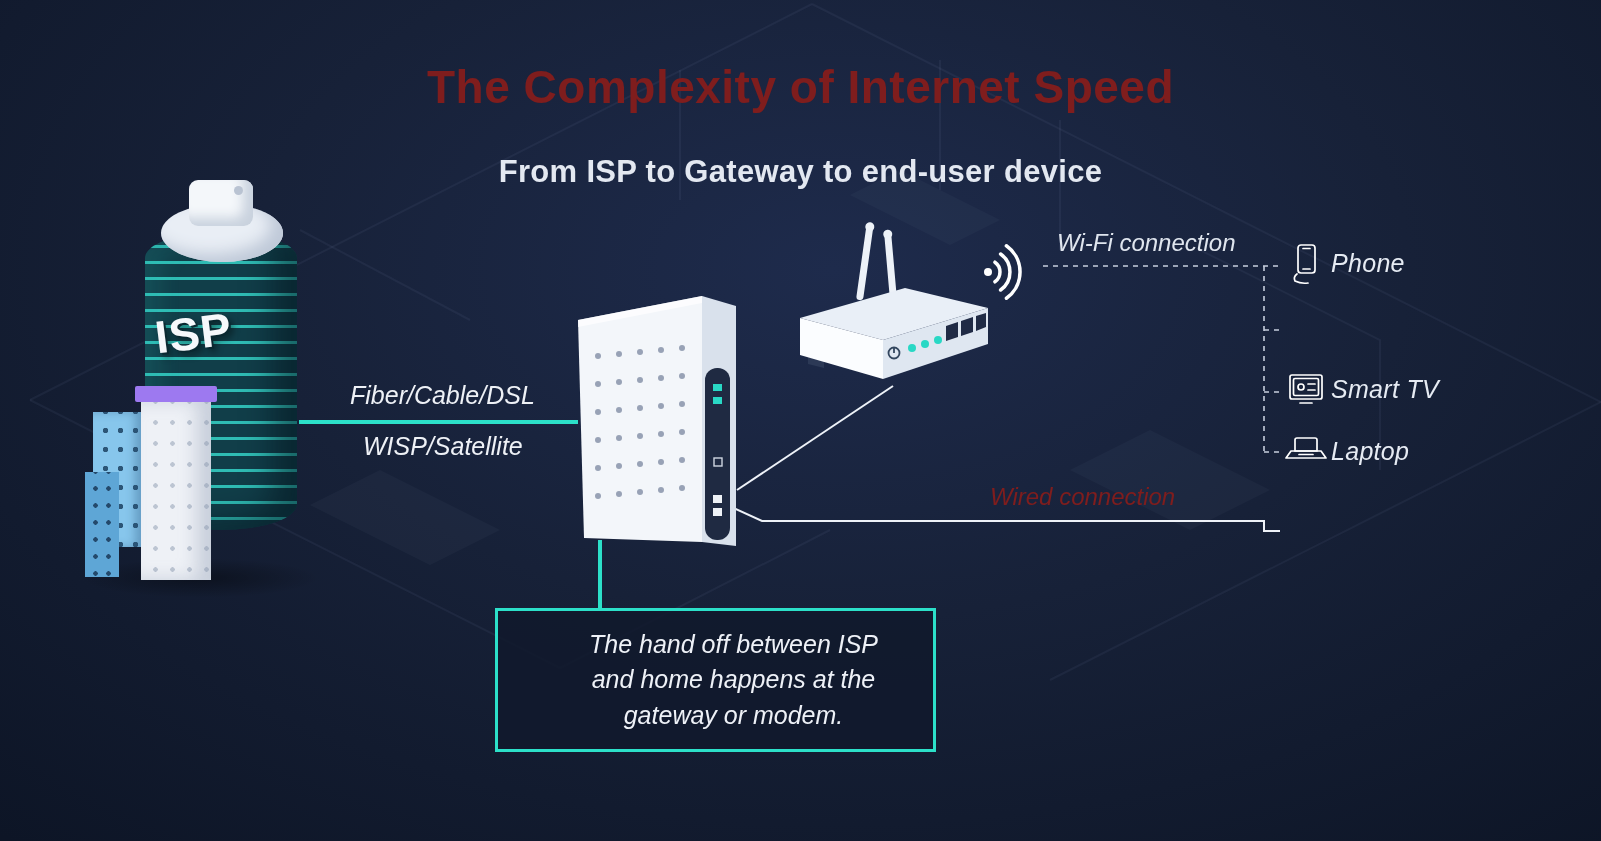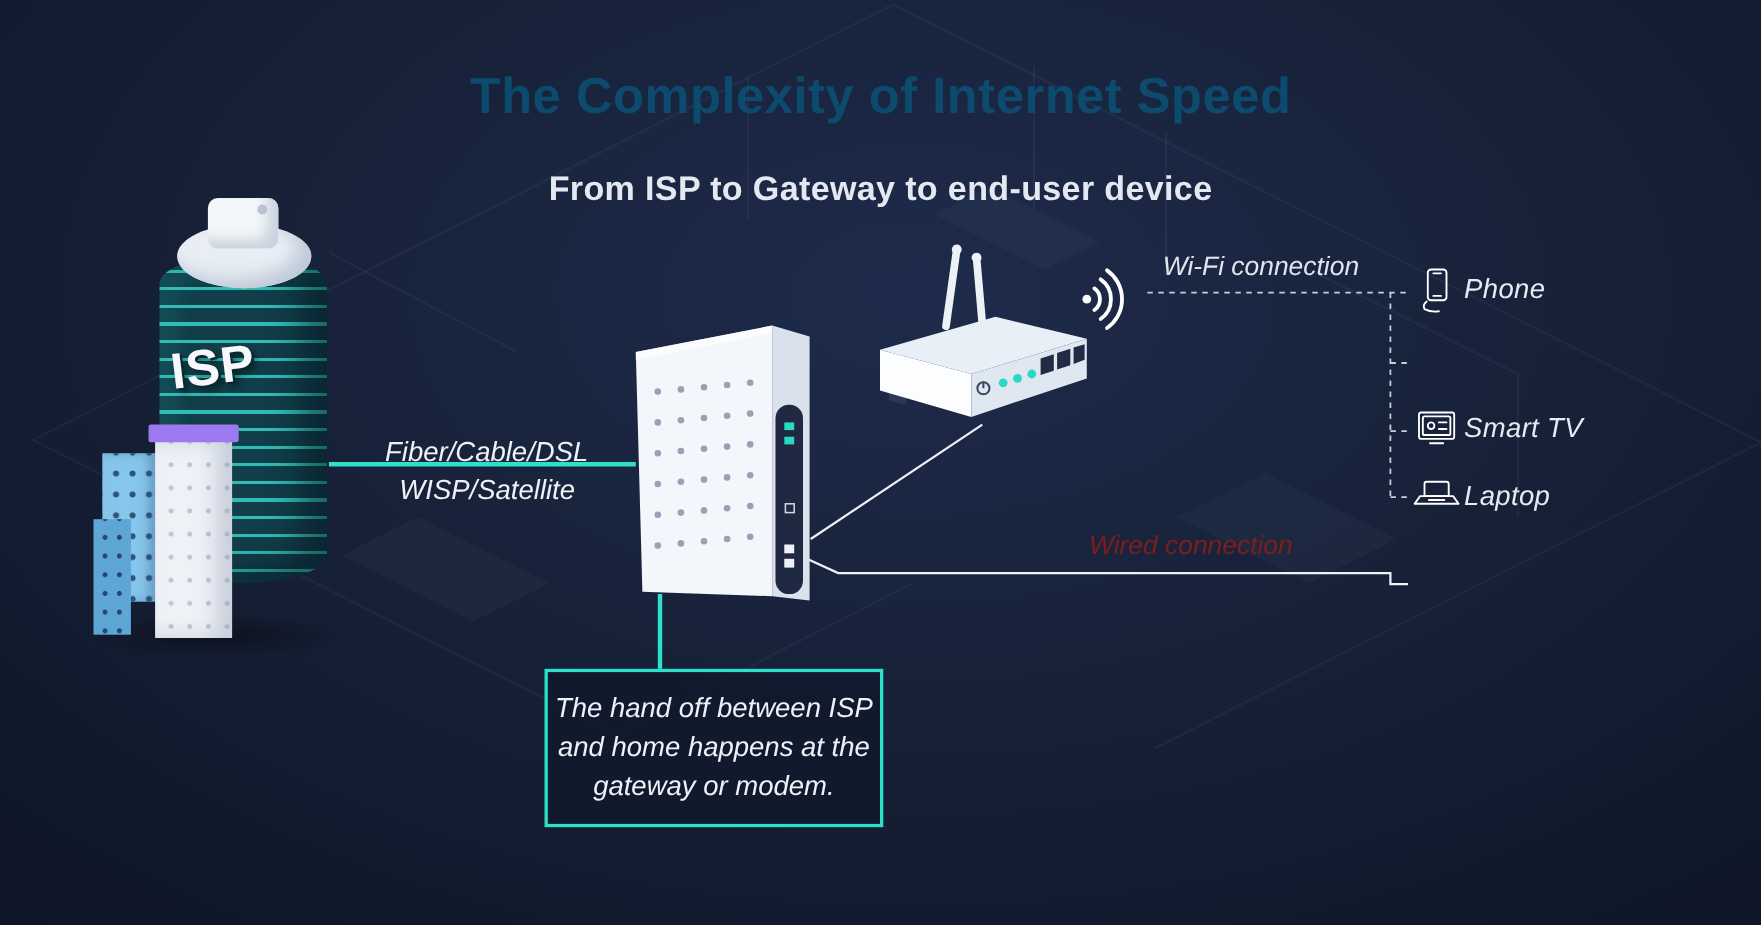--- a/index.html
+++ b/index.html
@@ -8,21 +8,21 @@
     background: radial-gradient(ellipse 1250px 760px at 52% 32%, #1e2b4c 0%, #172138 46%, #0d1526 100%);
     font-family:"Liberation Sans", sans-serif;
   }
   .stage{position:absolute;inset:0;width:1601px;height:841px;}
   svg{display:block;}
   .layer{position:absolute;left:0;top:0;pointer-events:none;}
 
   
   .title{
     position:absolute;top:60px;left:0;right:0;text-align:center;
-    font-size:46px;font-weight:700;color:#0c4a6e;letter-spacing:.5px;
+    font-size:46px;font-weight:700;color:#7f1d1d;letter-spacing:.5px;
   }
   .subtitle{
     position:absolute;top:138px;left:0;right:0;text-align:center;
     font-size:31px;font-weight:700;color:#e3e8f1;letter-spacing:.3px;margin-top:16px;
   }
 
   
   .isp-cluster{position:absolute;left:85px;top:190px;width:240px;height:410px;}
   .ground-shadow{position:absolute;left:-5px;top:368px;width:240px;height:40px;
     background:radial-gradient(ellipse at center, rgba(0,0,0,.38) 0%, transparent 70%);}
@@ -60,36 +60,37 @@
     box-shadow:inset -14px 0 18px rgba(140,152,175,.38);}
   .bldg-white::before{content:"";position:absolute;left:-6px;top:-14px;width:82px;height:16px;
     background:#9d79f0;border-radius:2px;}
 
   
   .modem{position:absolute;left:576px;top:290px;width:166px;height:262px;}
   .router{position:absolute;left:790px;top:218px;width:210px;height:180px;}
 
   
   .conn-label{position:absolute;font-style:italic;color:#eef1f6;font-weight:400;white-space:nowrap;}
-  .lbl-fiber{left:350px;top:397px;font-size:25px;}
+  .lbl-fiber{left:350px;top:381px;font-size:25px;}
   .lbl-wisp{left:363px;top:432px;font-size:25px;}
   .lbl-wifi{left:1057px;top:229px;font-size:24px;color:#dfe5ee;}
   .lbl-wired{left:990px;top:483px;font-size:24px;color:#7f1d1d;}
 
   
   .device-row{position:absolute;left:1284px;display:flex;align-items:center;gap:3px;}
   .dev-icon{width:44px;height:46px;display:inline-flex;align-items:center;justify-content:center;}
   .dev-label{font-size:25px;font-style:italic;font-weight:300;color:#e6ebf3;letter-spacing:.3px;}
 
   
   .callout{
-    position:absolute;left:495px;top:608px;width:308px;height:144px;
+    position:absolute;left:495px;top:608px;width:441px;height:144px;
     border:3px solid #2ce0c9;background:rgba(17,25,44,.88);
     display:flex;align-items:center;justify-content:center;
     box-sizing:border-box;
+    padding-left:36px;
   }
   .callout-text{
     font-style:italic;font-size:25px;font-weight:300;line-height:1.42;
     color:#eef1f7;text-align:center;white-space:pre-line;
   }
 </style>
 </head>
 <body>
 
 <div class="stage">

